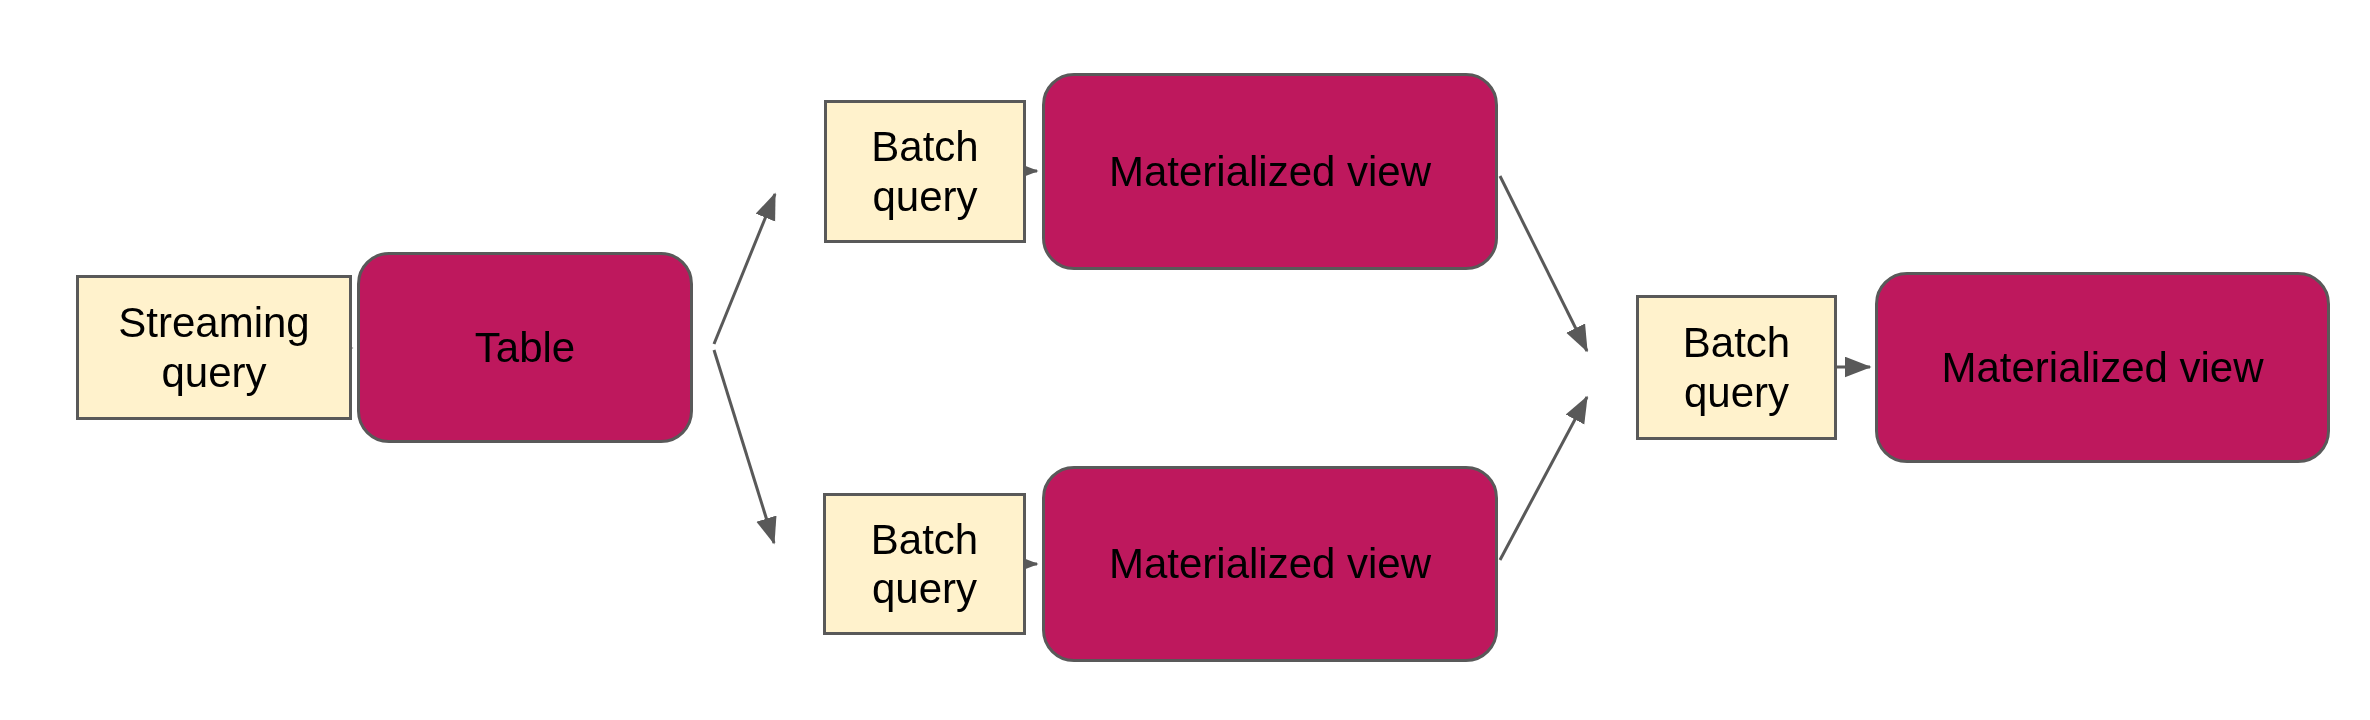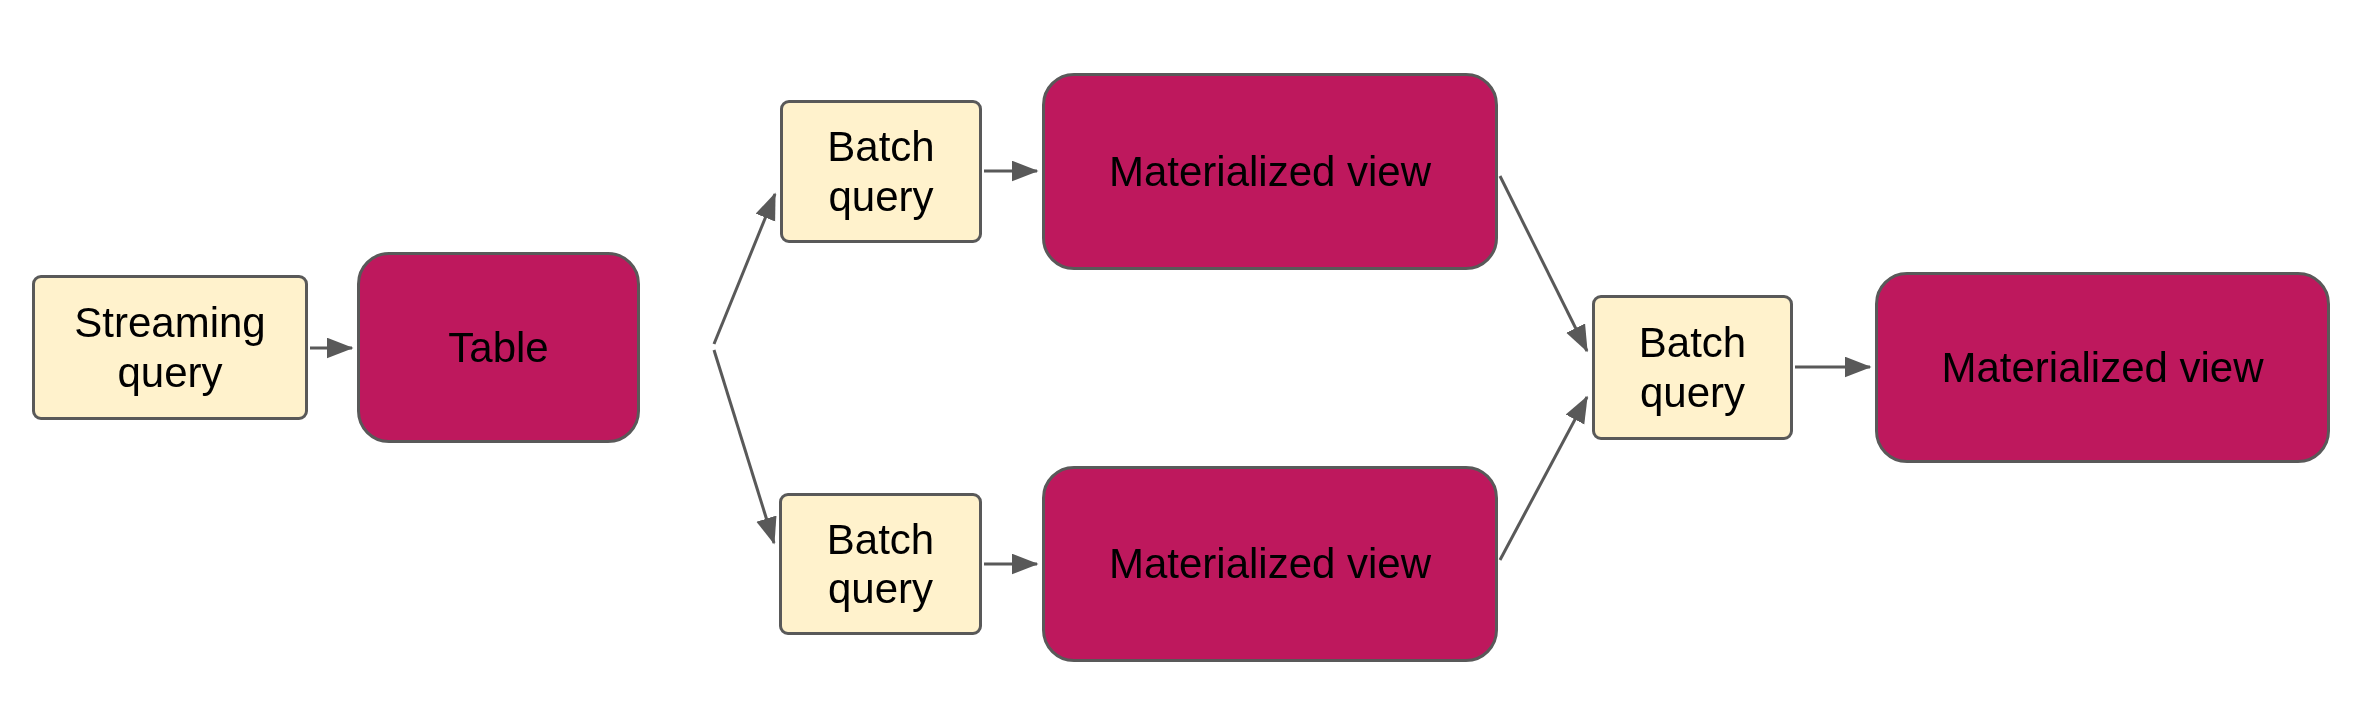--- a/index.html
+++ b/index.html
@@ -31,29 +31,30 @@
     justify-content: center;
     text-align: center;
     border: 3px solid #595959;
     color: #000000;
     font-size: 42px;
     line-height: 1.17;
     padding: 0 8px;
   }
   .node.query {
     background: #fff2cc;
-    border-radius: 9px;
+    border-radius: 0;
+    margin-left: 44px;
   }
   .node.store {
     background: #be185d;
     border-radius: 32px;
   }
   
   #n-streaming  { left: 32px;   top: 275px; width: 276px; height: 145px; }
-  #n-table      { left: 357px;  top: 252px; width: 283px; height: 191px; }
+  #n-table      { left: 357px;  top: 252px; width: 336px; height: 191px; }
   #n-bq-top     { left: 780px;  top: 100px; width: 202px; height: 143px; }
   #n-mv-top     { left: 1042px; top: 73px;  width: 456px; height: 197px; }
   #n-bq-bottom  { left: 779px;  top: 493px; width: 203px; height: 142px; }
   #n-mv-bottom  { left: 1042px; top: 466px; width: 456px; height: 196px; }
   #n-bq-merge   { left: 1592px; top: 295px; width: 201px; height: 145px; }
   #n-mv-final   { left: 1875px; top: 272px; width: 455px; height: 191px; }
 </style>
 </head>
 <body>
 

